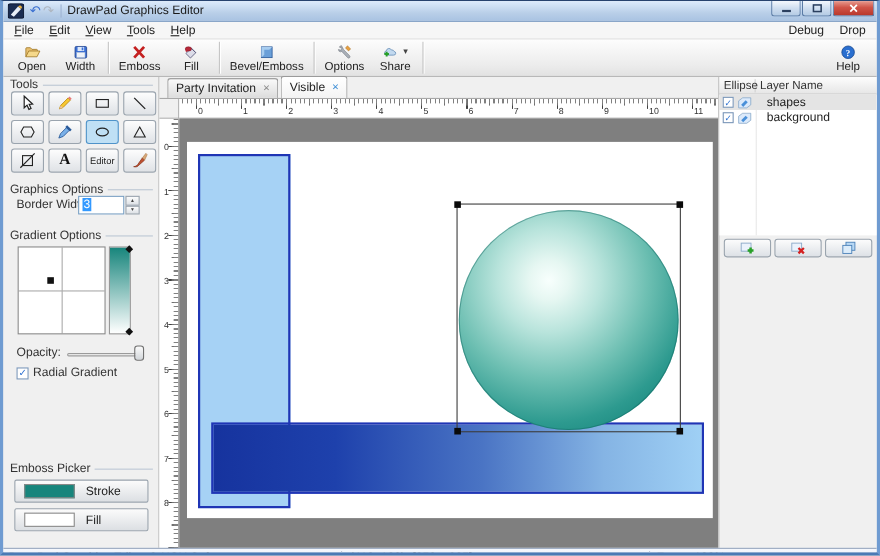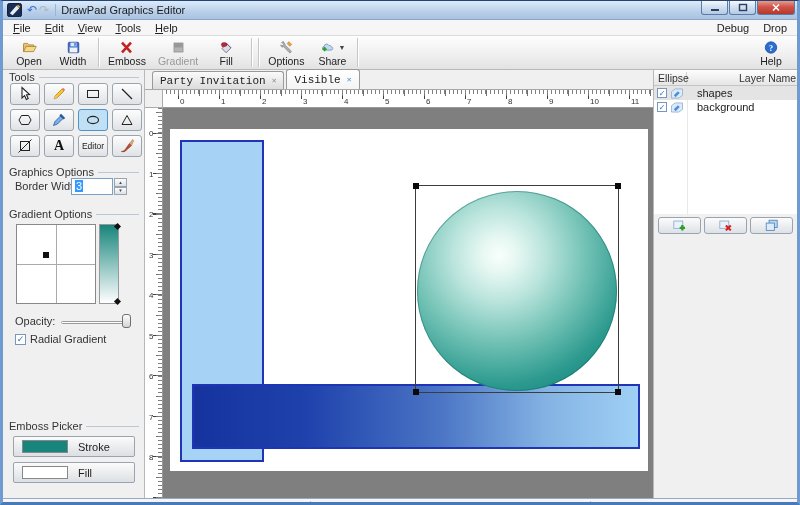--- a/index.html
+++ b/index.html
@@ -67,21 +67,21 @@
   .slider-thumb{position:absolute;left:119px;top:244px;width:9px;height:14px;border:1px solid #707070;border-radius:3px;
                 background:linear-gradient(#fbfbfb,#d2d6da);}
   .chk{width:11px;height:11px;background:#fff;border:1px solid #7a96b8;display:inline-flex;align-items:center;
        justify-content:center;font-size:9px;color:#2a6fd0;line-height:9px;}
   .radial-row{position:absolute;left:12px;top:263px;display:flex;align-items:center;gap:4px;}
   .cp-btn{position:absolute;left:10px;width:122px;height:21px;border:1px solid #9aa4ae;border-radius:2px;
           background:linear-gradient(#fbfbfb,#dcdfe3);display:flex;align-items:center;font-size:11px;color:#222;}
   .cp-swatch{width:46px;height:13px;border:1px solid #888;margin:0 10px 0 8px;}
   
   .center{flex:1;position:relative;background:#f0f0f0;display:flex;flex-direction:column;}
-  .tabbar{height:20px;display:flex;align-items:flex-end;padding-left:7px;border-bottom:1px solid #a8a8a8;font-family:Liberation Mono, monospace;}
+  .tabbar{height:20px;display:flex;align-items:flex-end;padding-left:7px;border-bottom:1px solid #a8a8a8;}
   .tab{display:flex;align-items:center;gap:6px;height:18px;padding:0 7px;font-size:11px;color:#222;
        border:1px solid #9a9a9a;border-bottom:none;border-radius:3px 3px 0 0;
        background:linear-gradient(#fafafa,#dcdcdc);margin-right:2px;}
   .tab.active{background:linear-gradient(#ffffff,#f4f4f4);height:20px;position:relative;z-index:2;}
   .tab-x{font-size:8px;color:#8a8a8a;line-height:8px;}
   .tab.active .tab-x{color:#3f8fd6;}
   .canvas-wrap{flex:1;position:relative;}
   .corner{position:absolute;left:0;top:0;width:18px;height:18px;background:#f0f0f0;border-right:1px solid #aaa;border-bottom:1px solid #aaa;}
   .hruler{position:absolute;left:18px;top:0;right:0;height:18px;background:#fff;border-bottom:1px solid #999;
           background-image:
@@ -111,21 +111,21 @@
                 box-shadow:inset 0 0 0 1px rgba(16,102,95,.45);}
   .selection{position:absolute;left:245px;top:56px;width:204px;height:208px;border:1px solid #3c3c3c;}
   .handle{position:absolute;width:6px;height:6px;background:#0a0a0a;}
   .handle.tl{left:-3px;top:-3px;} .handle.tr{right:-3px;top:-3px;}
   .handle.bl{left:-3px;bottom:-3px;} .handle.br{right:-3px;bottom:-3px;}
   
   .rpanel{width:144px;background:#f0f0f0;border-left:1px solid #b8b8b8;position:relative;font-size:11px;color:#222;}
   .layer-head{height:16px;background:linear-gradient(#fdfdfd,#e6e6e6);border-bottom:1px solid #c5c5c5;
               display:flex;align-items:center;font-size:10.5px;color:#333;}
   .lh-vis{width:33px;padding-left:4px;border-right:1px solid #d0d0d0;}
-  .lh-name{padding-left:4px;margin-left:48px;}
+  .lh-name{padding-left:4px;}
   .layer-list{position:absolute;left:0;top:16px;width:100%;height:128px;background:#fff;
               background-image:linear-gradient(#e8e8e8,#e8e8e8);background-size:1px 100%;background-position:33px 0;background-repeat:no-repeat;}
   .layer-row{display:flex;align-items:center;height:14px;padding-left:3px;}
   .layer-row.selected{background:#e4e4e4;}
   .layer-row .chk{width:10px;height:10px;margin-right:3px;font-size:8px;}
   .layer-ico{width:14px;height:11px;margin-right:13px;}
   .layer-ico svg{width:100%;height:100%;}
   .layer-btns{position:absolute;left:0;top:146px;width:100%;height:20px;display:flex;padding:1px 4px;gap:3px;}
   .lbtn{flex:1;height:17px;border:1px solid #9aa4ae;border-radius:3px;background:linear-gradient(#fcfcfc,#dde1e6);
         display:flex;align-items:center;justify-content:center;}
@@ -212,41 +212,41 @@
         </div>
         <div class="tb-sep"></div>
         <div class="tbtn">
           <span class="tbtn-top">
             <span class="ico" style="width:17px;height:15px;display:inline-block;"><svg viewBox="0 0 20 20">
                 <path d="M4 3.5 L16 16.5 M16 3.5 L4 16.5" stroke="#c42020" stroke-width="3.4"></path>
               </svg></span>
           </span>
           <span>Emboss</span>
         </div>
-        <div class="tbtn disabled">
-          <span class="tbtn-top">
-            <span class="ico" style="width:17px;height:15px;display:inline-block;"><svg viewBox="0 0 20 20">
-                <rect x="4" y="4" width="12" height="12" fill="#b4b4b4" stroke="#8a8a8a"></rect>
-                <rect x="4" y="4" width="12" height="6" fill="#989898"></rect>
-              </svg></span>
-          </span>
-          <span>Gradient</span>
-        </div>
         <div class="tbtn">
           <span class="tbtn-top">
             <span class="ico" style="width:17px;height:15px;display:inline-block;"><svg viewBox="0 0 20 20">
                 <path d="M4 11.5 L10.5 5 L16 10.5 L9.5 17 Z" fill="#dcdce8" stroke="#555577"></path>
                 <path d="M10.5 5 L16 10.5" stroke="#555577"></path>
                 <ellipse cx="7" cy="6" rx="3.8" ry="2.6" fill="#b82838" stroke="#801828" stroke-width="0.7"></ellipse>
                 <path d="M3.6 6.4 Q3 9.4 4.8 9.6 Q6.2 9.7 5.9 7.6 Z" fill="#b82838"></path>
               </svg></span>
           </span>
           <span>Fill</span>
         </div>
         <div class="tb-sep"></div>
+        <div class="tbtn">
+          <span class="tbtn-top">
+            <span class="ico" style="width:17px;height:15px;display:inline-block;"><svg viewBox="0 0 20 20">
+                <rect x="3.5" y="3.5" width="13" height="13" fill="#6a9fd8" stroke="#2a5a9a"></rect>
+                <path d="M3.5 3.5 L16.5 3.5 L13 7 L7 7 L7 13 L3.5 16.5 Z" fill="#a8cdf0"></path>
+              </svg></span>
+          </span>
+          <span>Bevel/Emboss</span>
+        </div>
         <div class="tb-sep"></div>
         <div class="tbtn">
           <span class="tbtn-top">
             <span class="ico" style="width:17px;height:15px;display:inline-block;"><svg viewBox="0 0 20 20">
                 <path d="M6 2 Q3.8 2.2 3.3 3.8 L6.4 5.1 L5.5 7.6 L2.2 6.6 Q2.2 9.2 4.6 9.5 L6.2 9 L13.2 16.4 Q14.6 17.8 15.8 16.6 Q17 15.4 15.6 14 L8.6 6.9 Z" fill="#a8aeb6" stroke="#6a7078" stroke-width="0.6"></path>
                 <path d="M13.2 2.2 L17 6 L14.4 8.4 L10.8 4.8 Z" fill="#e8a040" stroke="#a06820" stroke-width="0.6"></path>
               </svg></span>
           </span>
           <span>Options</span>
         </div>

